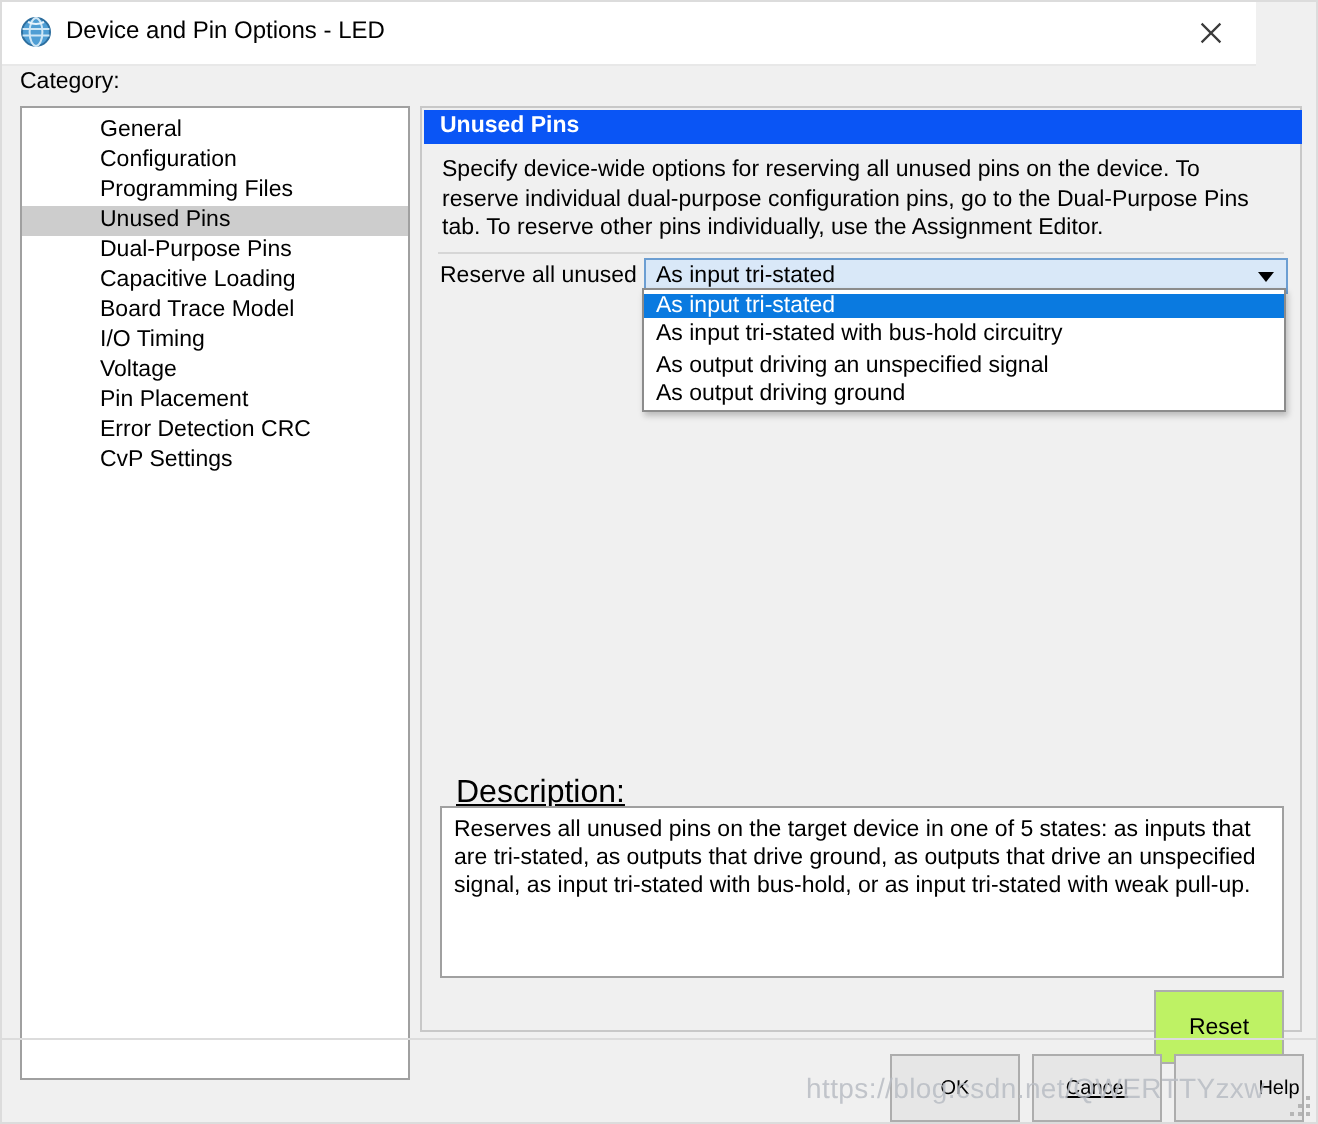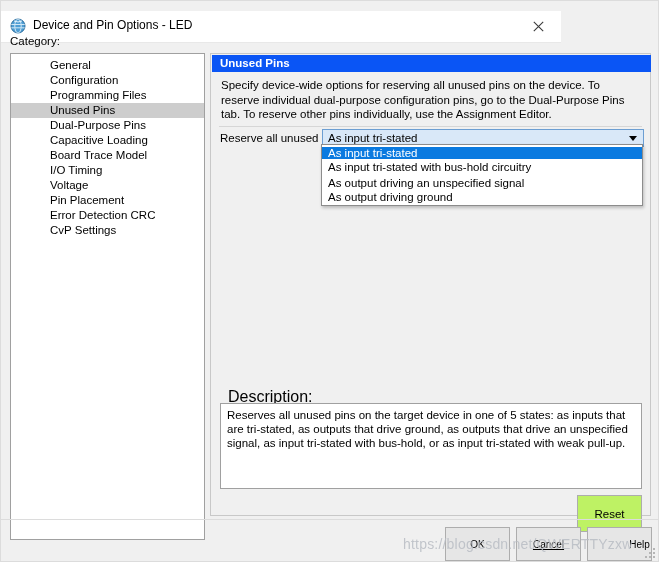--- a/index.html
+++ b/index.html
@@ -18,24 +18,23 @@
     background: #f0f0f0;
     overflow: hidden;
     box-sizing: border-box;
     border: 1px solid #dcdcdc;
   }
 
   
   .titlebar {
     position: absolute;
     left: 0; top: 0;
-    width: 560px; height: 31px;
+    width: 627px; height: 31px;
     background: #ffffff;
     border-bottom: 1px solid #e8e8e8;
-    margin-top: 10px;
   }
   .title-icon {
     position: absolute;
     left: 9px; top: 7px;
     width: 16px; height: 16px;
   }
   .title-text {
     position: absolute;
     left: 32px; top: 7px;
     font-size: 12px;

